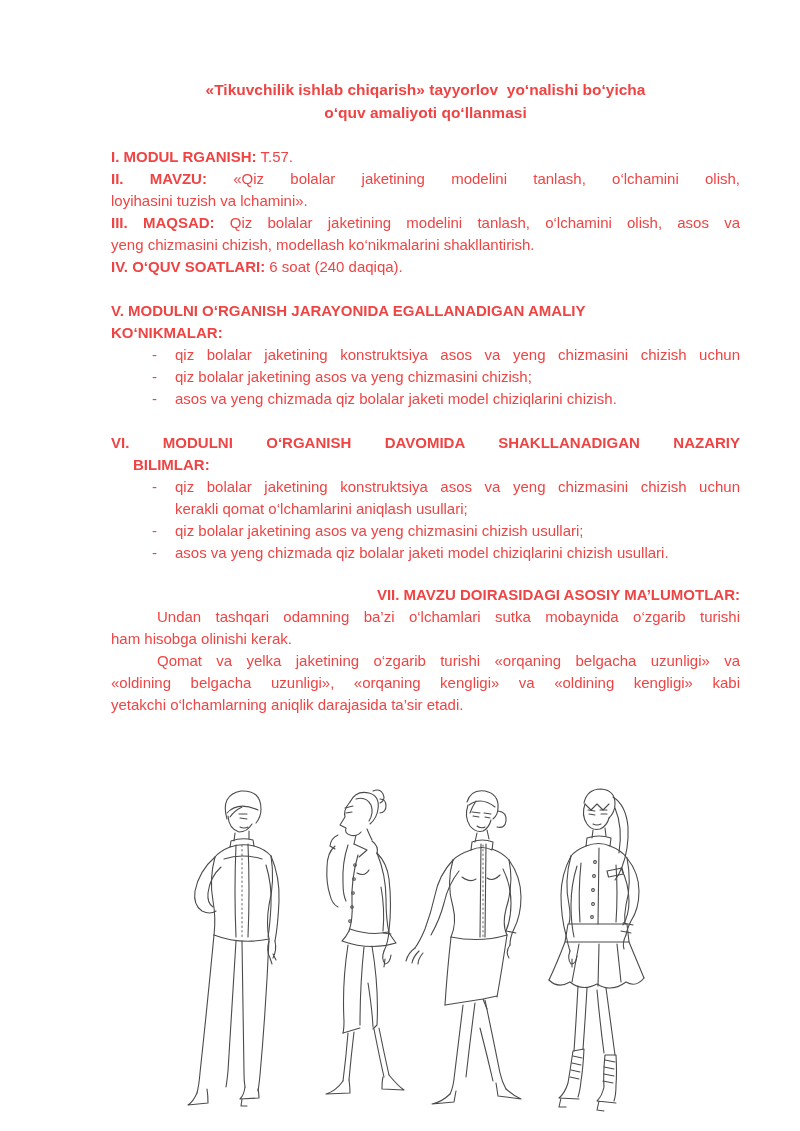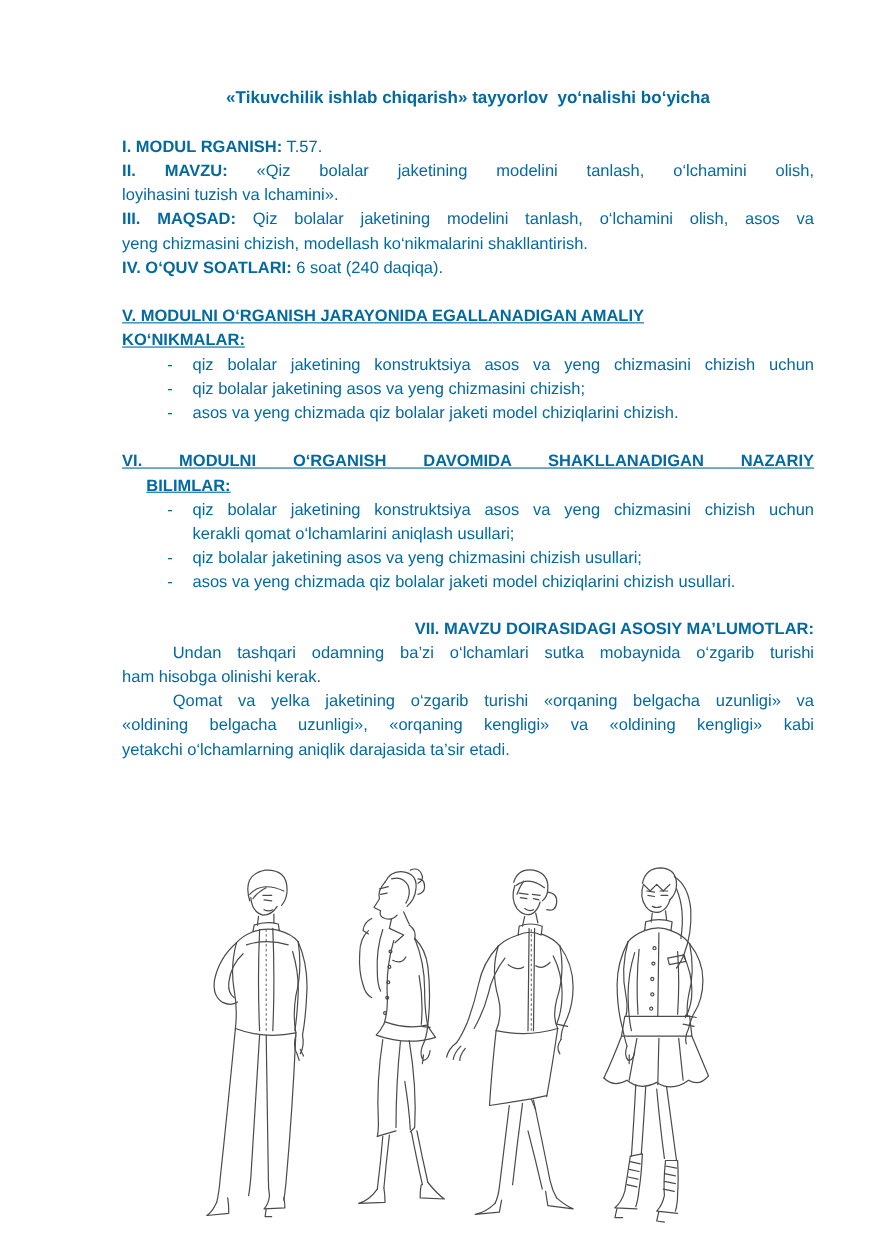--- a/index.html
+++ b/index.html
@@ -1,48 +1,49 @@
 <!DOCTYPE html>
 <html><head>
 <meta charset="utf-8">
 <style>
   html,body{margin:0;padding:0;background:#fff;}
   .page{
     position:relative;width:800px;height:1131px;background:#ffffff;overflow:hidden;
     font-family:"Liberation Sans","DejaVu Sans",sans-serif;
-    font-size:15px;line-height:22px;color:#0369a1;
+    font-size:15px;line-height:22px;color:#ef4444;
     -webkit-font-smoothing:antialiased;
   }
   .content{position:absolute;left:111px;top:0;width:629px;}
   .doc-title{margin-top:78px;text-align:center;font-weight:700;font-size:15.5px;line-height:23px;}
   .doc-title .tline{display:block;white-space:pre-wrap;}
   .block-module{margin-top:22px;}
   .stretch{text-align:justify;text-align-last:justify;}
   .sec{margin-top:22px;}
-  .sec-heading{font-weight:700;text-decoration:underline;}
+  .sec-heading{font-weight:700;}
   .vi-indent{margin-left:22px;}
   .bullets{margin:0;padding:0;list-style:none;}
   .bullets li{display:flex;padding-left:41px;}
   .bullets .dash{width:23px;flex:none;}
   .bullets .btext{flex:1;}
   .sec-vii-heading{margin-top:20px;text-align:right;font-weight:700;}
   .p-first{text-indent:46px;}
   .figure-area{position:absolute;left:180px;top:783px;width:490px;height:335px;}
   .figure-area svg{display:block;width:100%;height:100%;}
   .sketch{stroke:#4b4b4b;stroke-width:1.1;fill:none;stroke-linecap:round;stroke-linejoin:round;}
   .sketch-dash{stroke:#6a6a6a;stroke-width:1;fill:none;stroke-dasharray:1.5,3;}
 </style>
 </head>
 <body>
 
 <div class="page">
   <div class="content">
 
     <div class="doc-title">
       <span class="tline">«Tikuvchilik ishlab chiqarish» tayyorlov  yo‘nalishi bo‘yicha</span>
+      <span class="tline">o‘quv amaliyoti qo‘llanmasi</span>
     </div>
 
     <div class="block-module">
       <div><b>I. MODUL RGANISH:</b> <span>T.57.</span></div>
       <div class="stretch"><b>II. MAVZU:</b> <span>«Qiz bolalar jaketining modelini tanlash, o‘lchamini olish,</span></div>
       <div>loyihasini tuzish va lchamini».</div>
       <div class="stretch"><b>III. MAQSAD:</b> <span>Qiz bolalar jaketining modelini tanlash, o‘lchamini olish, asos va</span></div>
       <div>yeng chizmasini chizish, modellash ko‘nikmalarini shakllantirish.</div>
       <div><b>IV. O‘QUV SOATLARI:</b> <span>6 soat (240 daqiqa).</span></div>
     </div>

